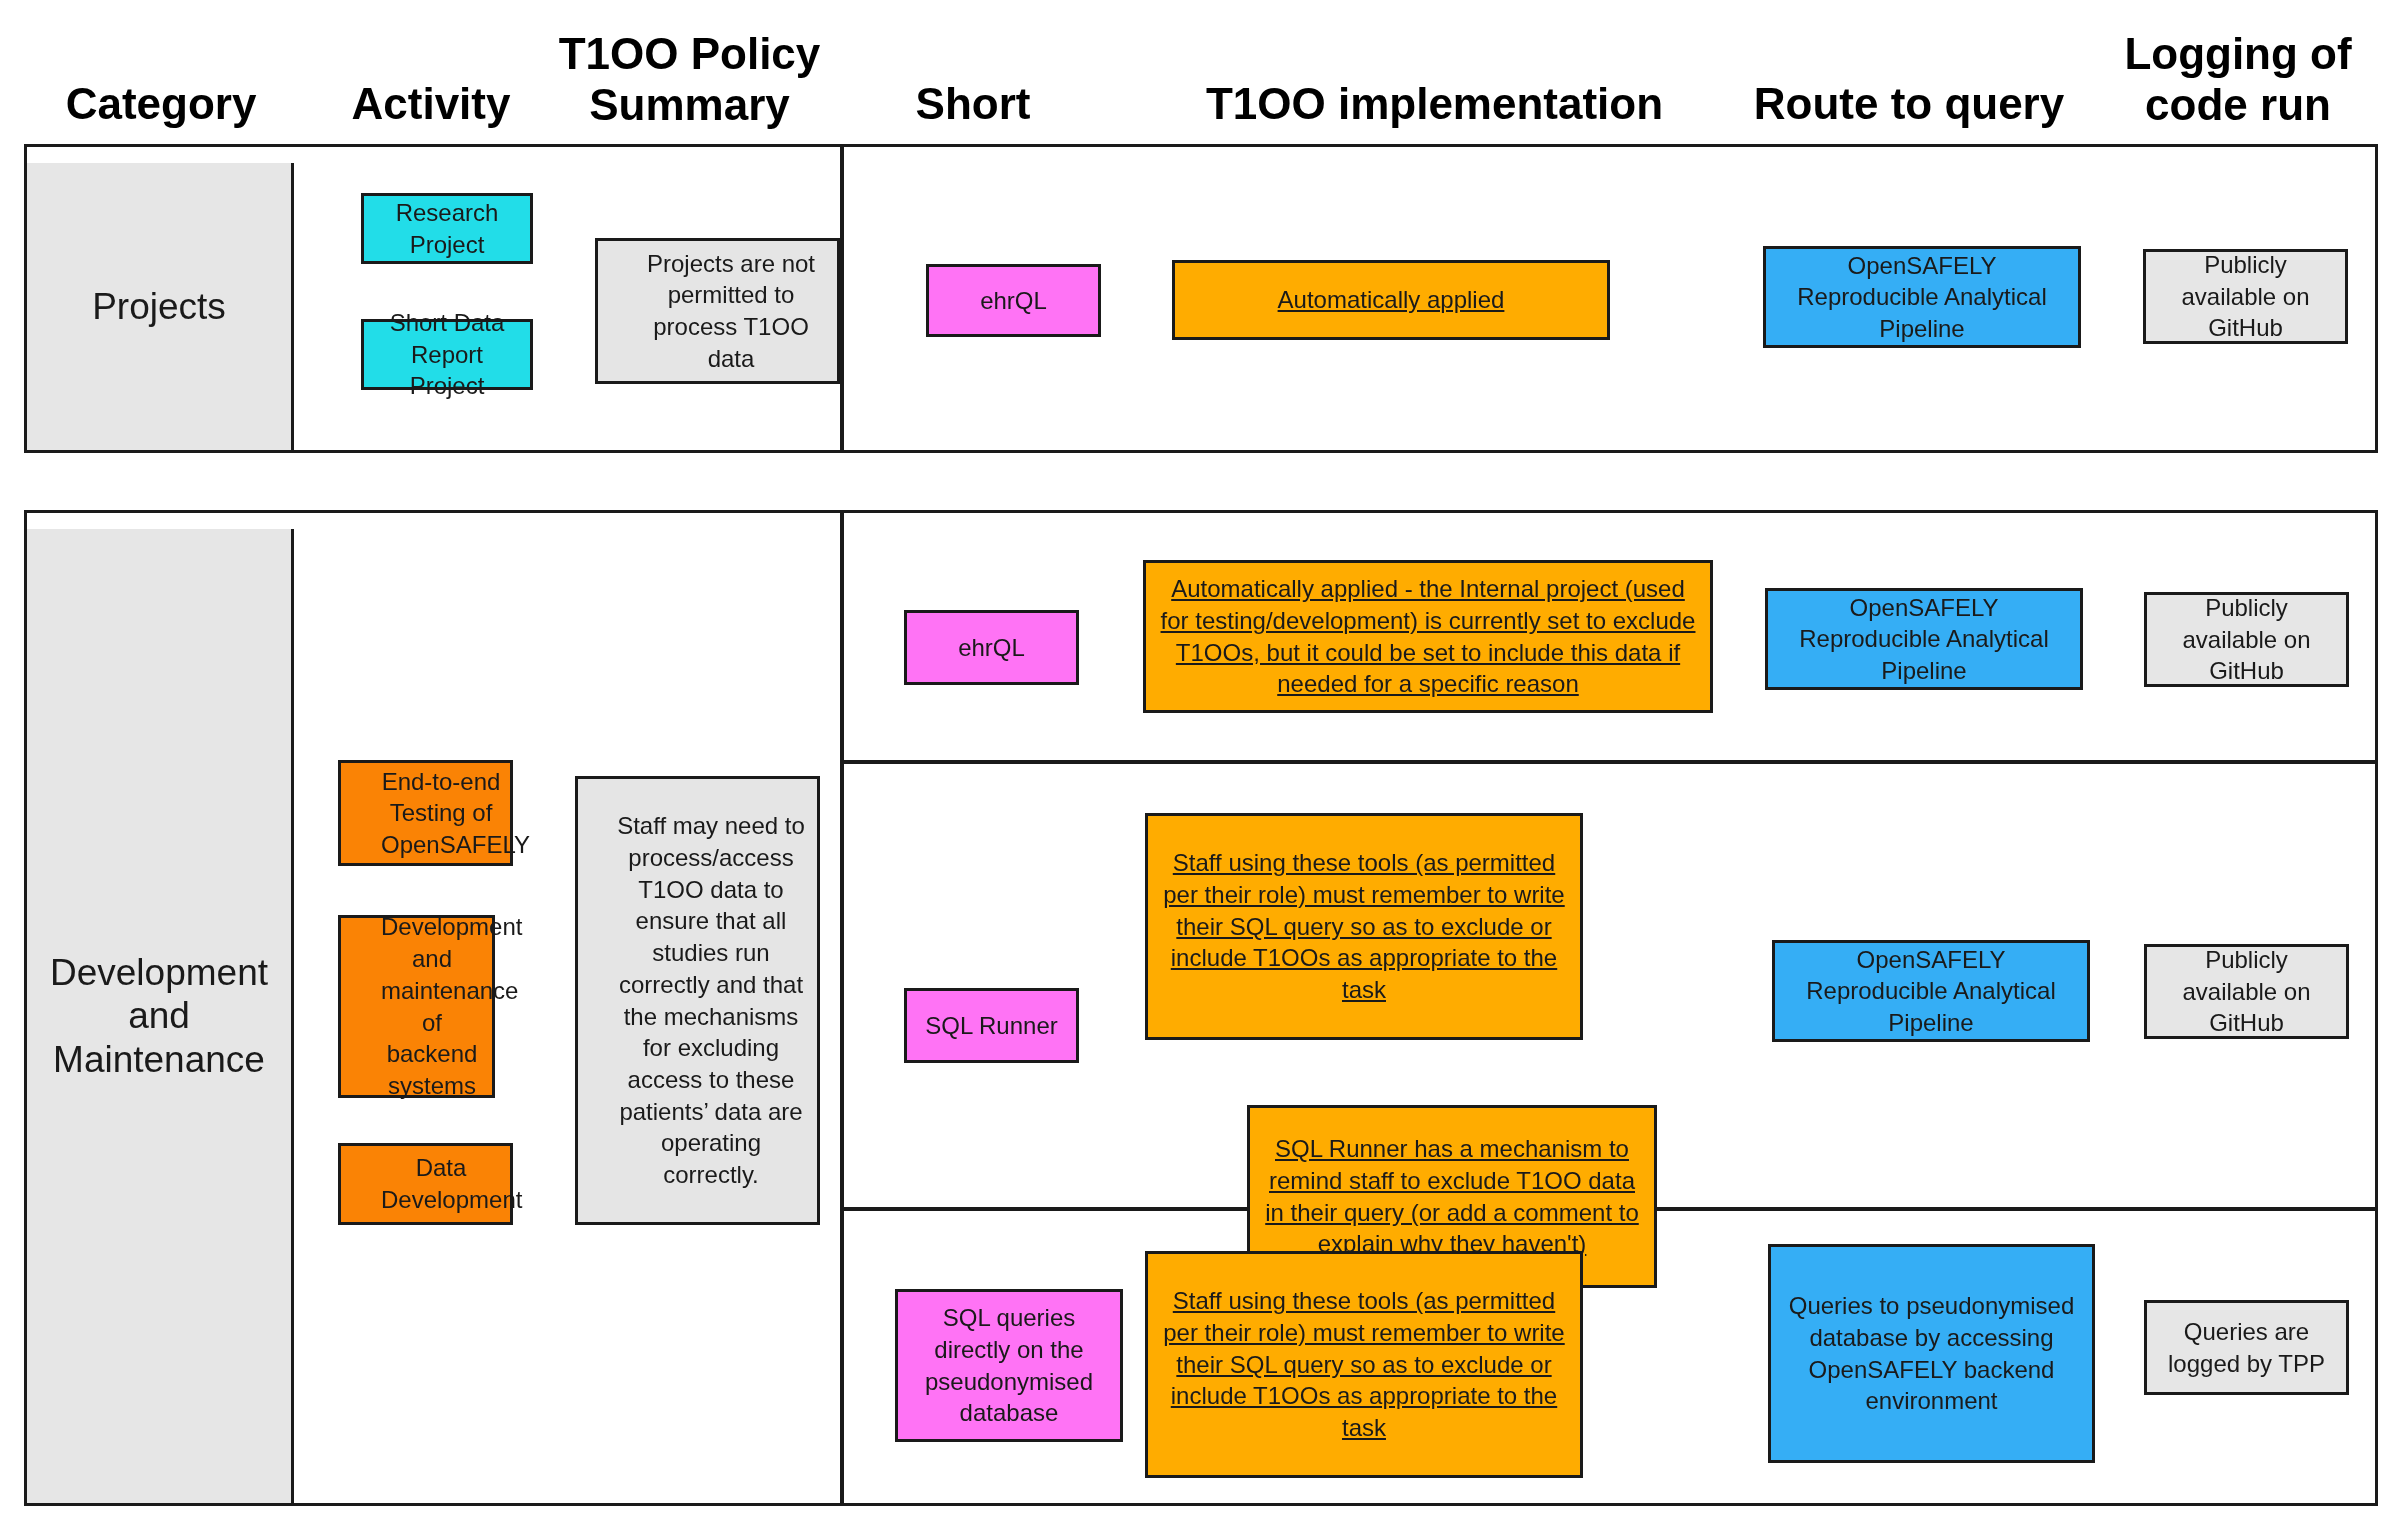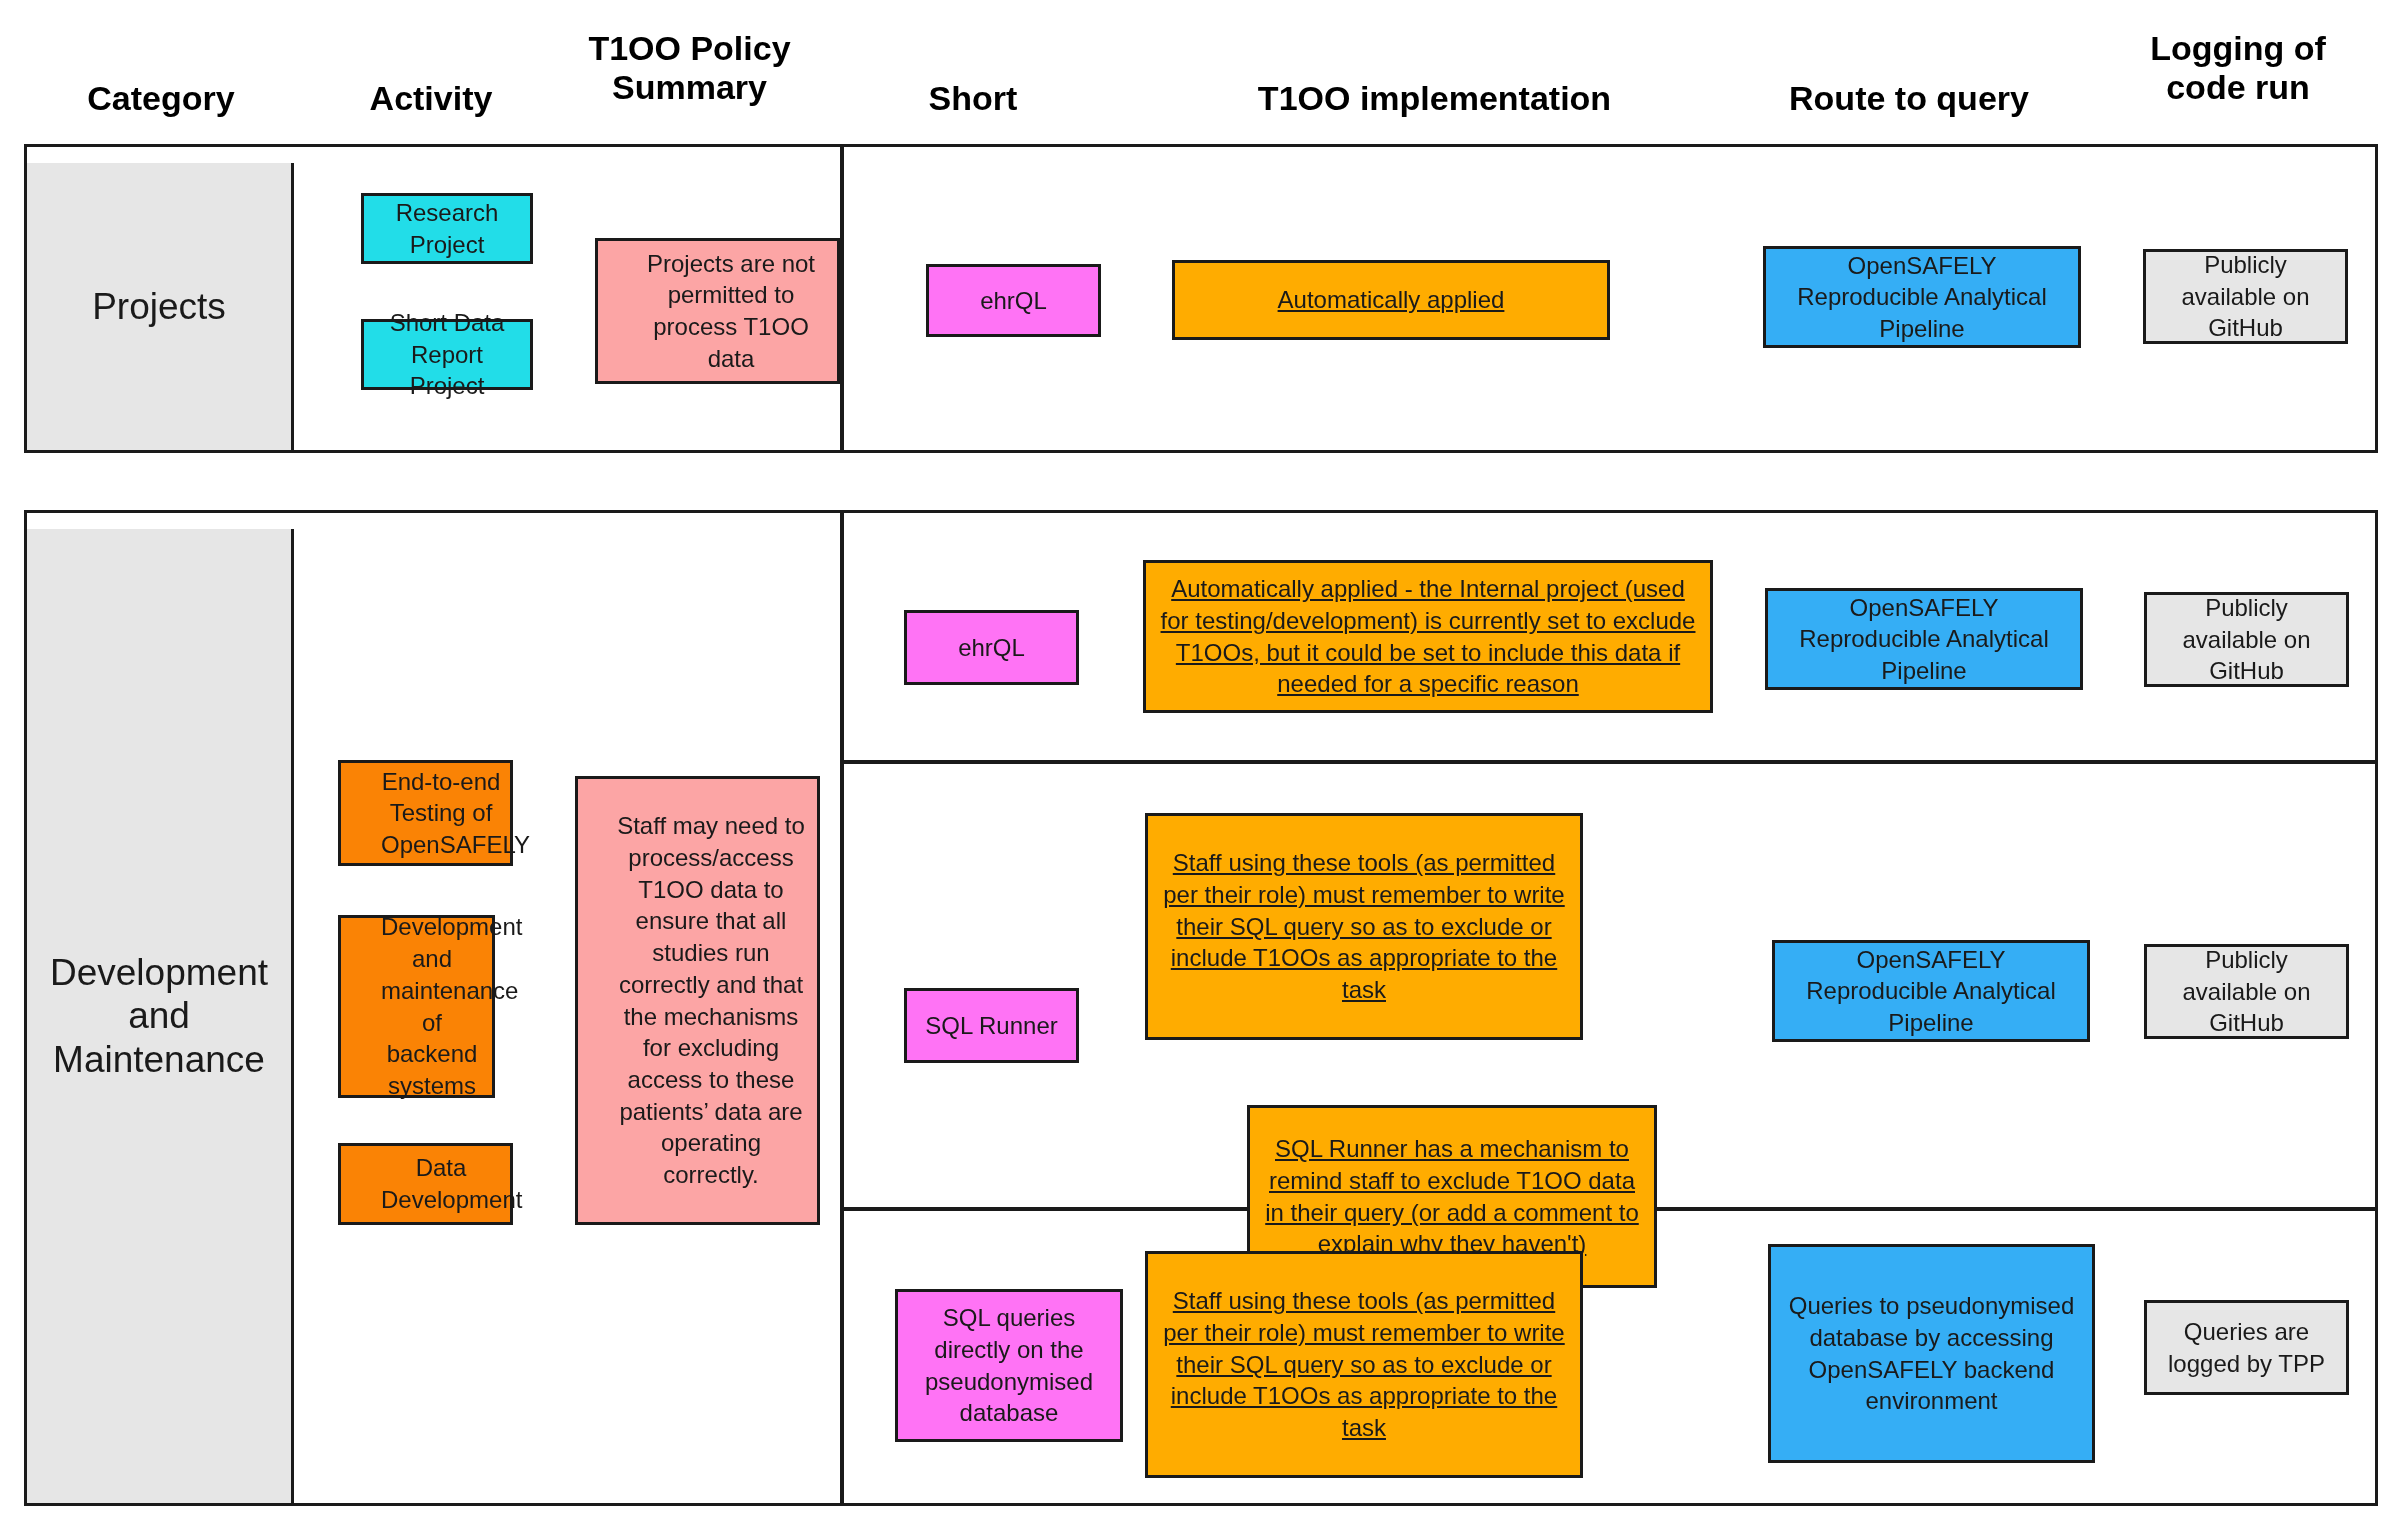--- a/index.html
+++ b/index.html
@@ -26,21 +26,21 @@
     position: absolute;
     left: 0;
     top: 0;
     width: 2401px;
     height: 144px;
   }
   .col-header {
     position: absolute;
     text-align: center;
     font-weight: bold;
-    font-size: 34px;
+    font-size: 44px;
     line-height: 1.15;
     color: #000000;
   }
 
   .h-category      { left: 24px;   top: 79px;  width: 274px; }
   .h-activity      { left: 294px;  top: 79px;  width: 274px; }
   .h-policy        { left: 539px;  top: 29px;  width: 301px; }
   .h-tools         { left: 868px;  top: 79px;  width: 210px; }
   .h-impl          { left: 1124px; top: 79px;  width: 621px; }
   .h-route         { left: 1717px; top: 79px;  width: 384px; }
@@ -111,21 +111,21 @@
     justify-content: center;
     text-align: center;
     font-size: 24px;
     line-height: 1.32;
     color: #1a1a1a;
     padding: 5.5px 9px;
   }
   .node span { display: block; width: 100%; }
 
   .c-cyan    { background: #22DDE8; }
-  .c-yellow  { background: #fca5a5; padding-left: 36px; }
+  .c-yellow  { background: #e5e5e5; padding-left: 36px; }
   .c-orange  { background: #FA8305; padding-left: 40px; }
   .c-amber   { background: #FFAC00; text-decoration: underline; }
   .c-magenta { background: #FF73F5; }
   .c-blue    { background: #35AEF5; }
   .c-grey    { background: #E6E6E6; align-items: center; }
 
   
   .n-research      { left: 334px;  top: 46px;  width: 172px;  height: 71px; }
   .n-shortdata     { left: 334px;  top: 172px; width: 172px;  height: 71px; }
   .n-policy-proj   { left: 568px;  top: 91px; width: 245px;  height: 146px; }

